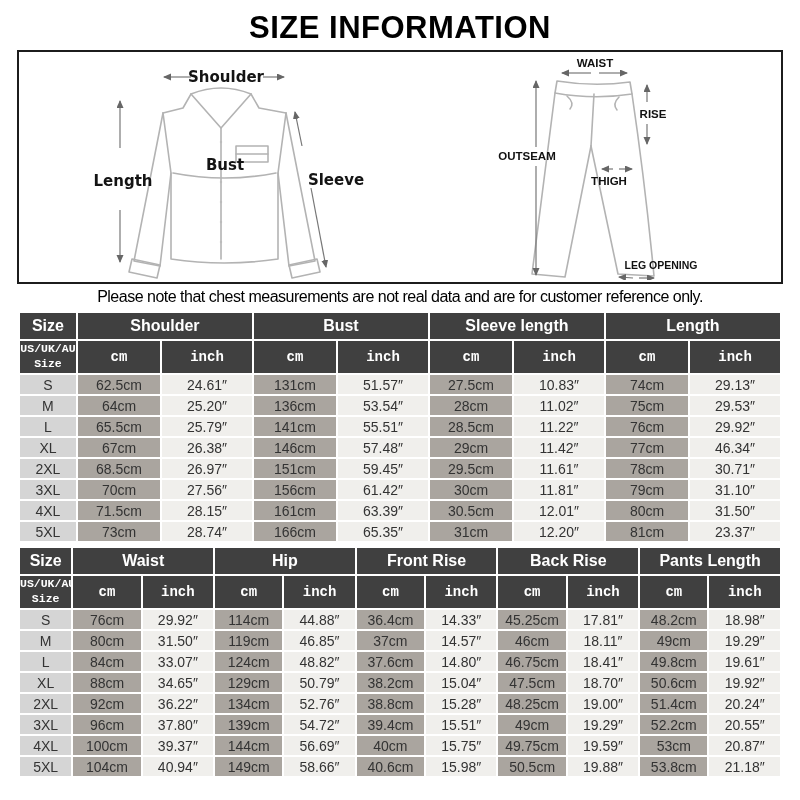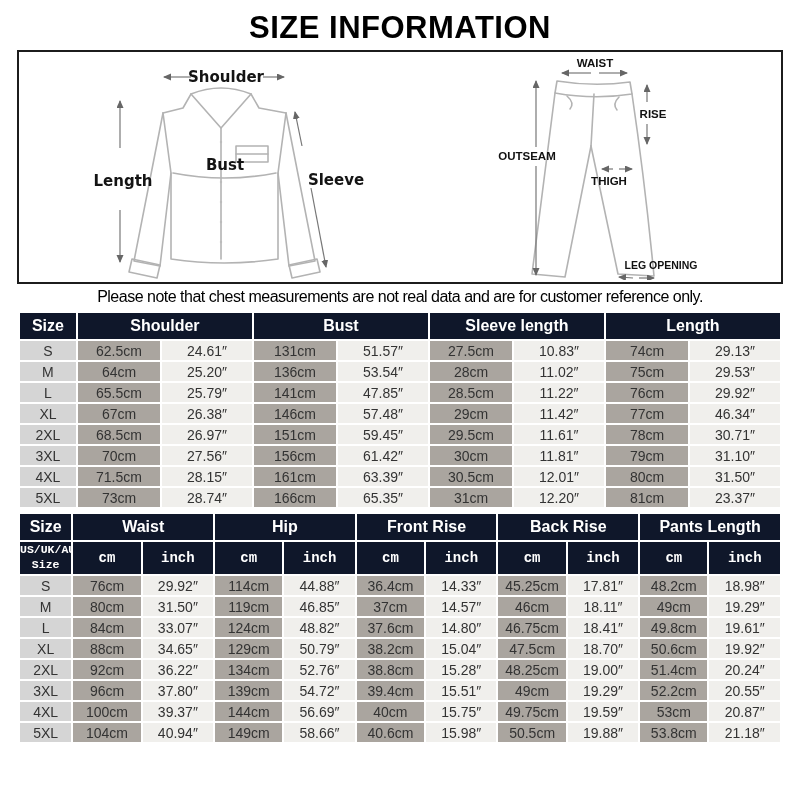--- a/index.html
+++ b/index.html
@@ -10,21 +10,21 @@
   .diagram-box svg{display:block;}
   .sketch{stroke:#b3b3b3;stroke-width:1.6;fill:none;stroke-linejoin:round;stroke-linecap:round;}
   .arrow{stroke:#777;stroke-width:1.2;fill:none;}
   .lbl-shirt{font-family:"DejaVu Sans",sans-serif;font-size:15px;font-weight:bold;fill:#141414;}
   .lbl-pants{font-family:"Liberation Sans",sans-serif;font-size:11.5px;font-weight:bold;fill:#111;}
   .lbl-pants-sm{font-family:"Liberation Sans",sans-serif;font-size:10.5px;font-weight:bold;fill:#111;}
   .note-line{margin:4px 0 5px;text-align:center;font-size:16px;letter-spacing:-0.5px;white-space:nowrap;color:#000;}
   table.size-tbl{width:764px;margin:0 auto;border-collapse:collapse;table-layout:fixed;}
   table.size-tbl + table.size-tbl{margin-top:3px;}
   .size-tbl th,.size-tbl td{border:2px solid #fff;text-align:center;vertical-align:middle;padding:0;overflow:hidden;}
-  .size-tbl thead th{background:#0f172a;color:#fff;}
+  .size-tbl thead th{background:#404040;color:#fff;}
   .size-tbl tr.grp th{height:26px;font-size:16px;font-weight:bold;}
   .size-tbl tr.sub th{height:32px;}
   .size-tbl th.sub-size{font-family:"Liberation Mono",monospace;font-size:11.5px;font-weight:bold;white-space:pre-line;line-height:1.3;}
   .size-tbl th.sub-unit{font-family:"Liberation Mono",monospace;font-size:14px;font-weight:bold;}
   .size-tbl tbody td{height:19px;font-size:14px;color:#333;}
   .size-tbl td.c-size{background:#d5d5d5;}
   .size-tbl td.c-cm{background:#aaa59f;}
   .size-tbl td.c-inch{background:#f0efec;}
 </style>
 </head>
@@ -142,20 +142,32 @@
       <col style="width:12.05%">
   </colgroup>
   <thead>
     <tr class="grp">
       <th>Size</th>
       <th colspan="2">Shoulder</th>
       <th colspan="2">Bust</th>
       <th colspan="2">Sleeve length</th>
       <th colspan="2">Length</th>
     </tr>
+    <tr class="sub">
+      <th class="sub-size">US/UK/AU
+Size</th>
+      <th class="sub-unit">cm</th>
+      <th class="sub-unit">inch</th>
+      <th class="sub-unit">cm</th>
+      <th class="sub-unit">inch</th>
+      <th class="sub-unit">cm</th>
+      <th class="sub-unit">inch</th>
+      <th class="sub-unit">cm</th>
+      <th class="sub-unit">inch</th>
+    </tr>
   </thead>
   <tbody>
       <tr>
         <td class="c-size">S</td>
         <td class="c-cm">62.5cm</td>
         <td class="c-inch">24.61″</td>
         <td class="c-cm">131cm</td>
         <td class="c-inch">51.57″</td>
         <td class="c-cm">27.5cm</td>
         <td class="c-inch">10.83″</td>
@@ -171,21 +183,21 @@
         <td class="c-cm">28cm</td>
         <td class="c-inch">11.02″</td>
         <td class="c-cm">75cm</td>
         <td class="c-inch">29.53″</td>
       </tr>
       <tr>
         <td class="c-size">L</td>
         <td class="c-cm">65.5cm</td>
         <td class="c-inch">25.79″</td>
         <td class="c-cm">141cm</td>
-        <td class="c-inch">47.85″</td>
+        <td class="c-inch">55.51″</td>
         <td class="c-cm">28.5cm</td>
         <td class="c-inch">11.22″</td>
         <td class="c-cm">76cm</td>
         <td class="c-inch">29.92″</td>
       </tr>
       <tr>
         <td class="c-size">XL</td>
         <td class="c-cm">67cm</td>
         <td class="c-inch">26.38″</td>
         <td class="c-cm">146cm</td>

